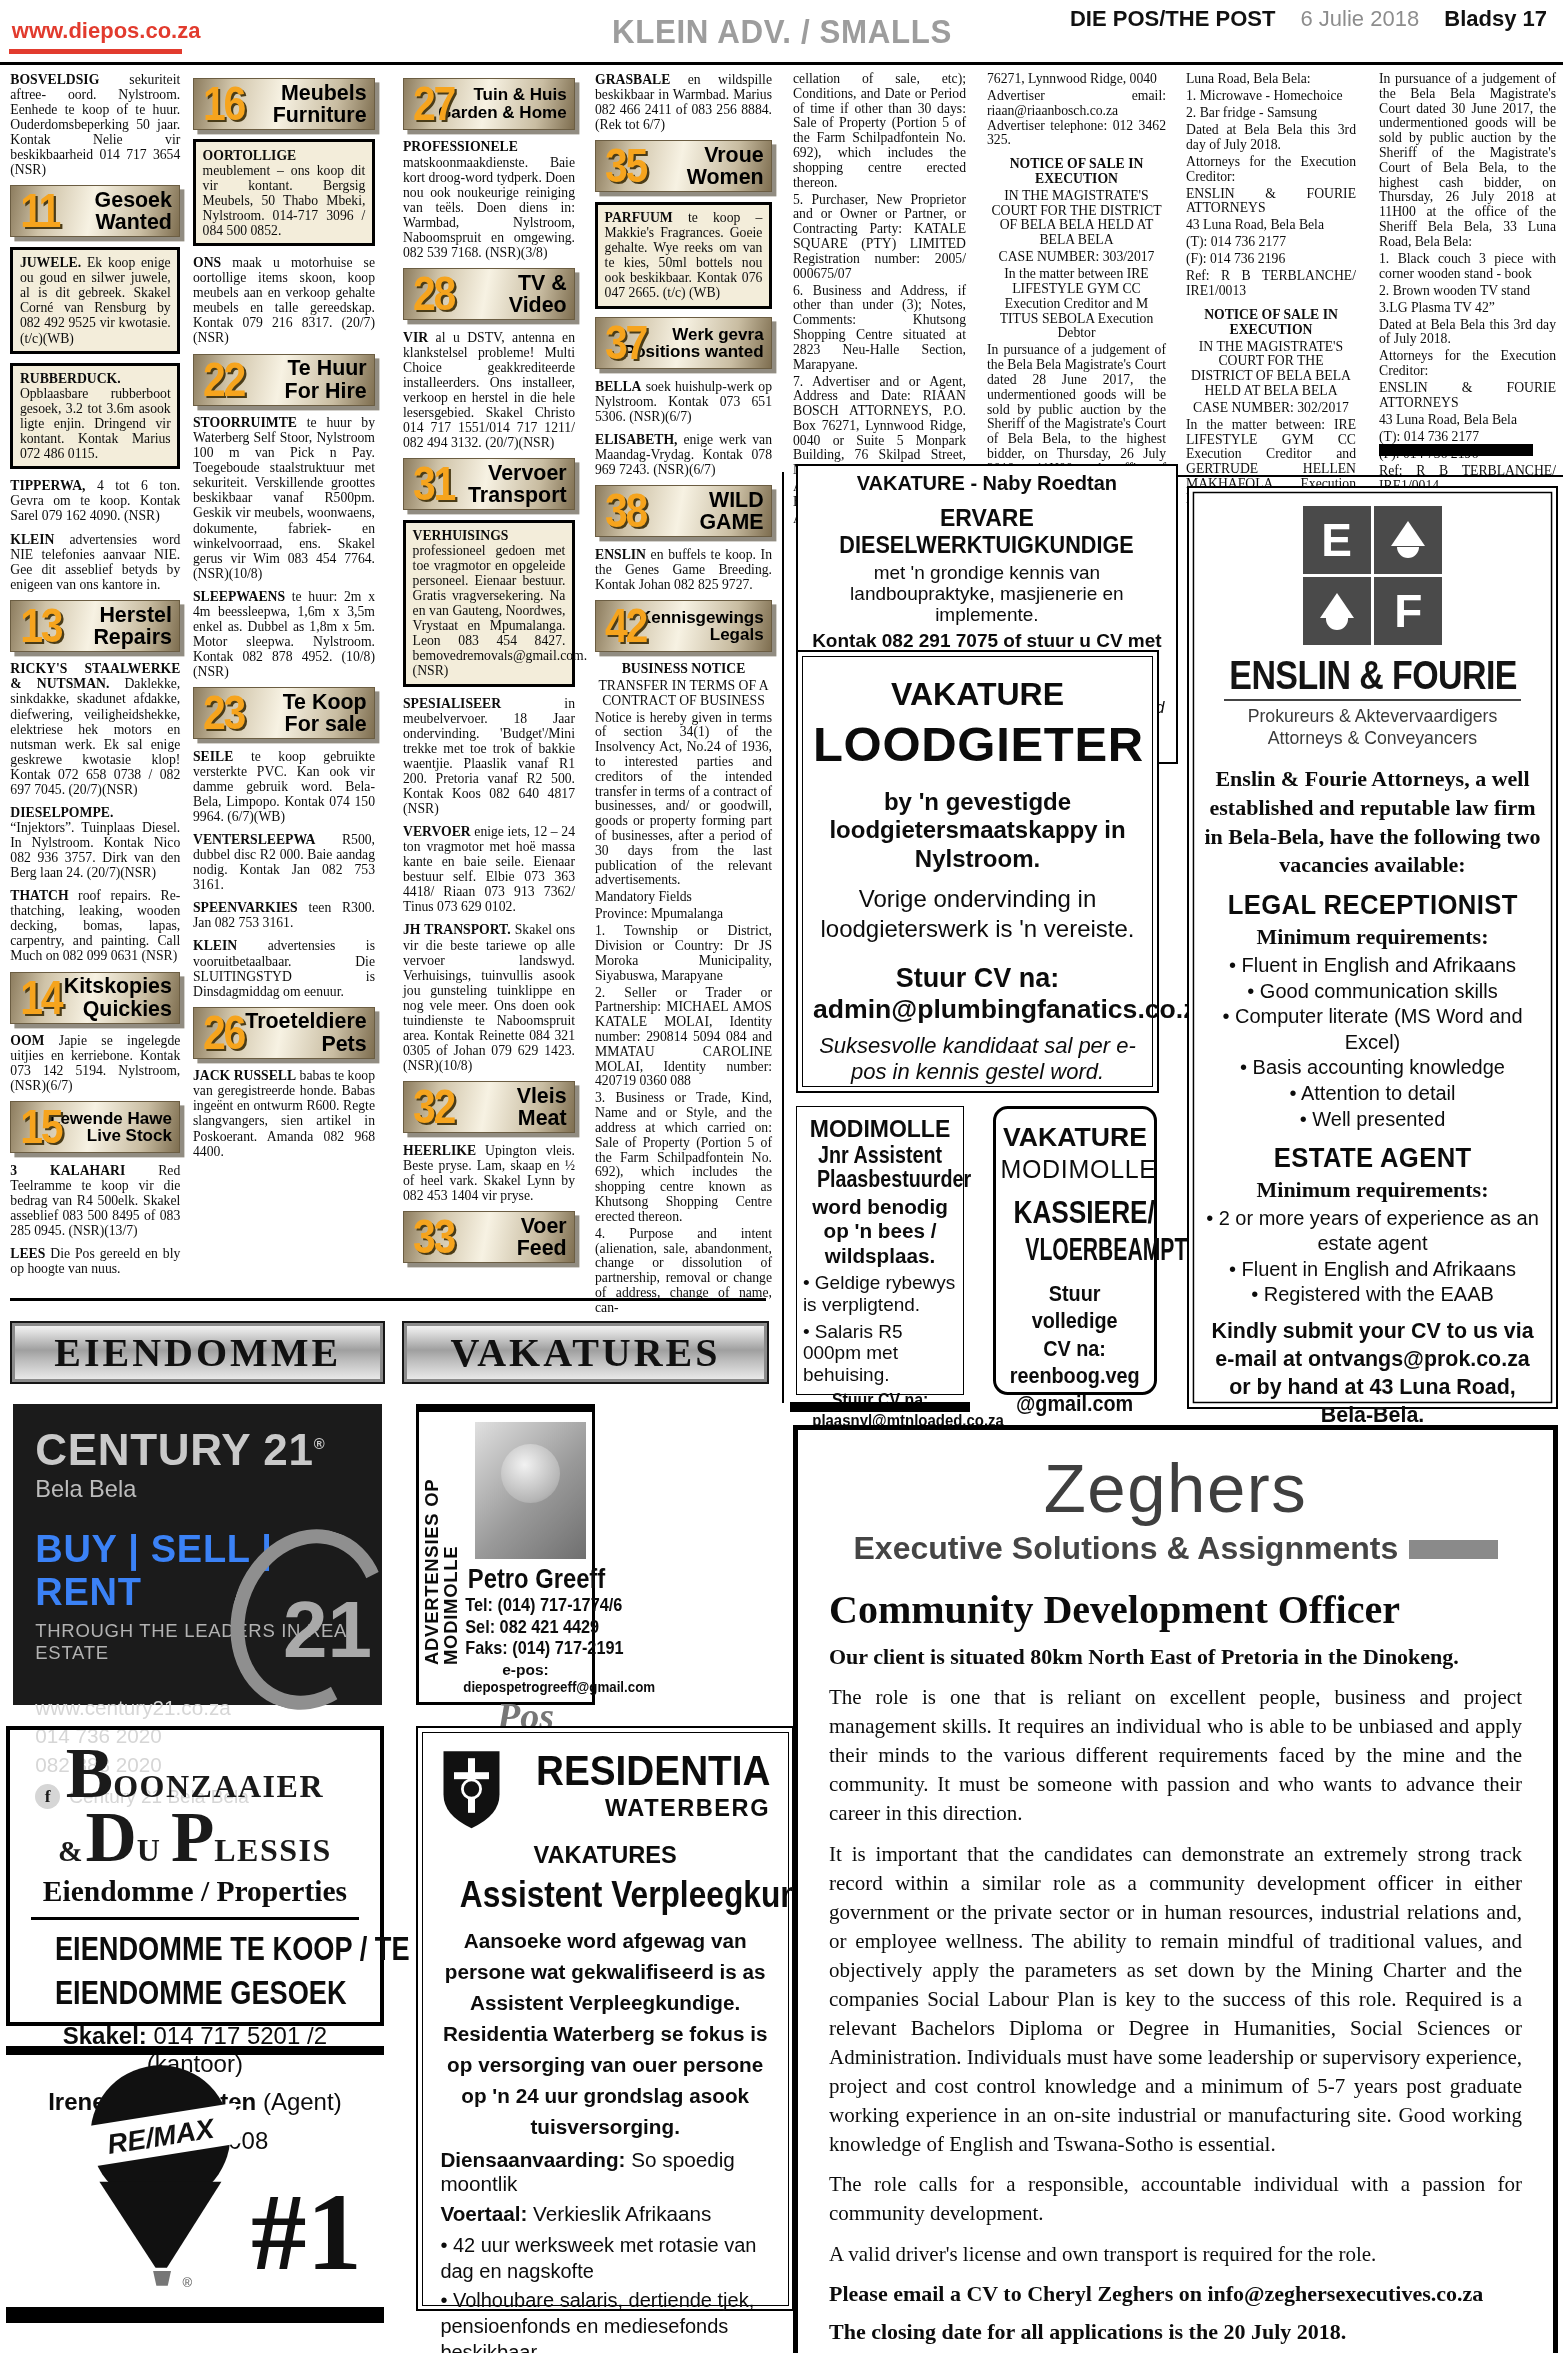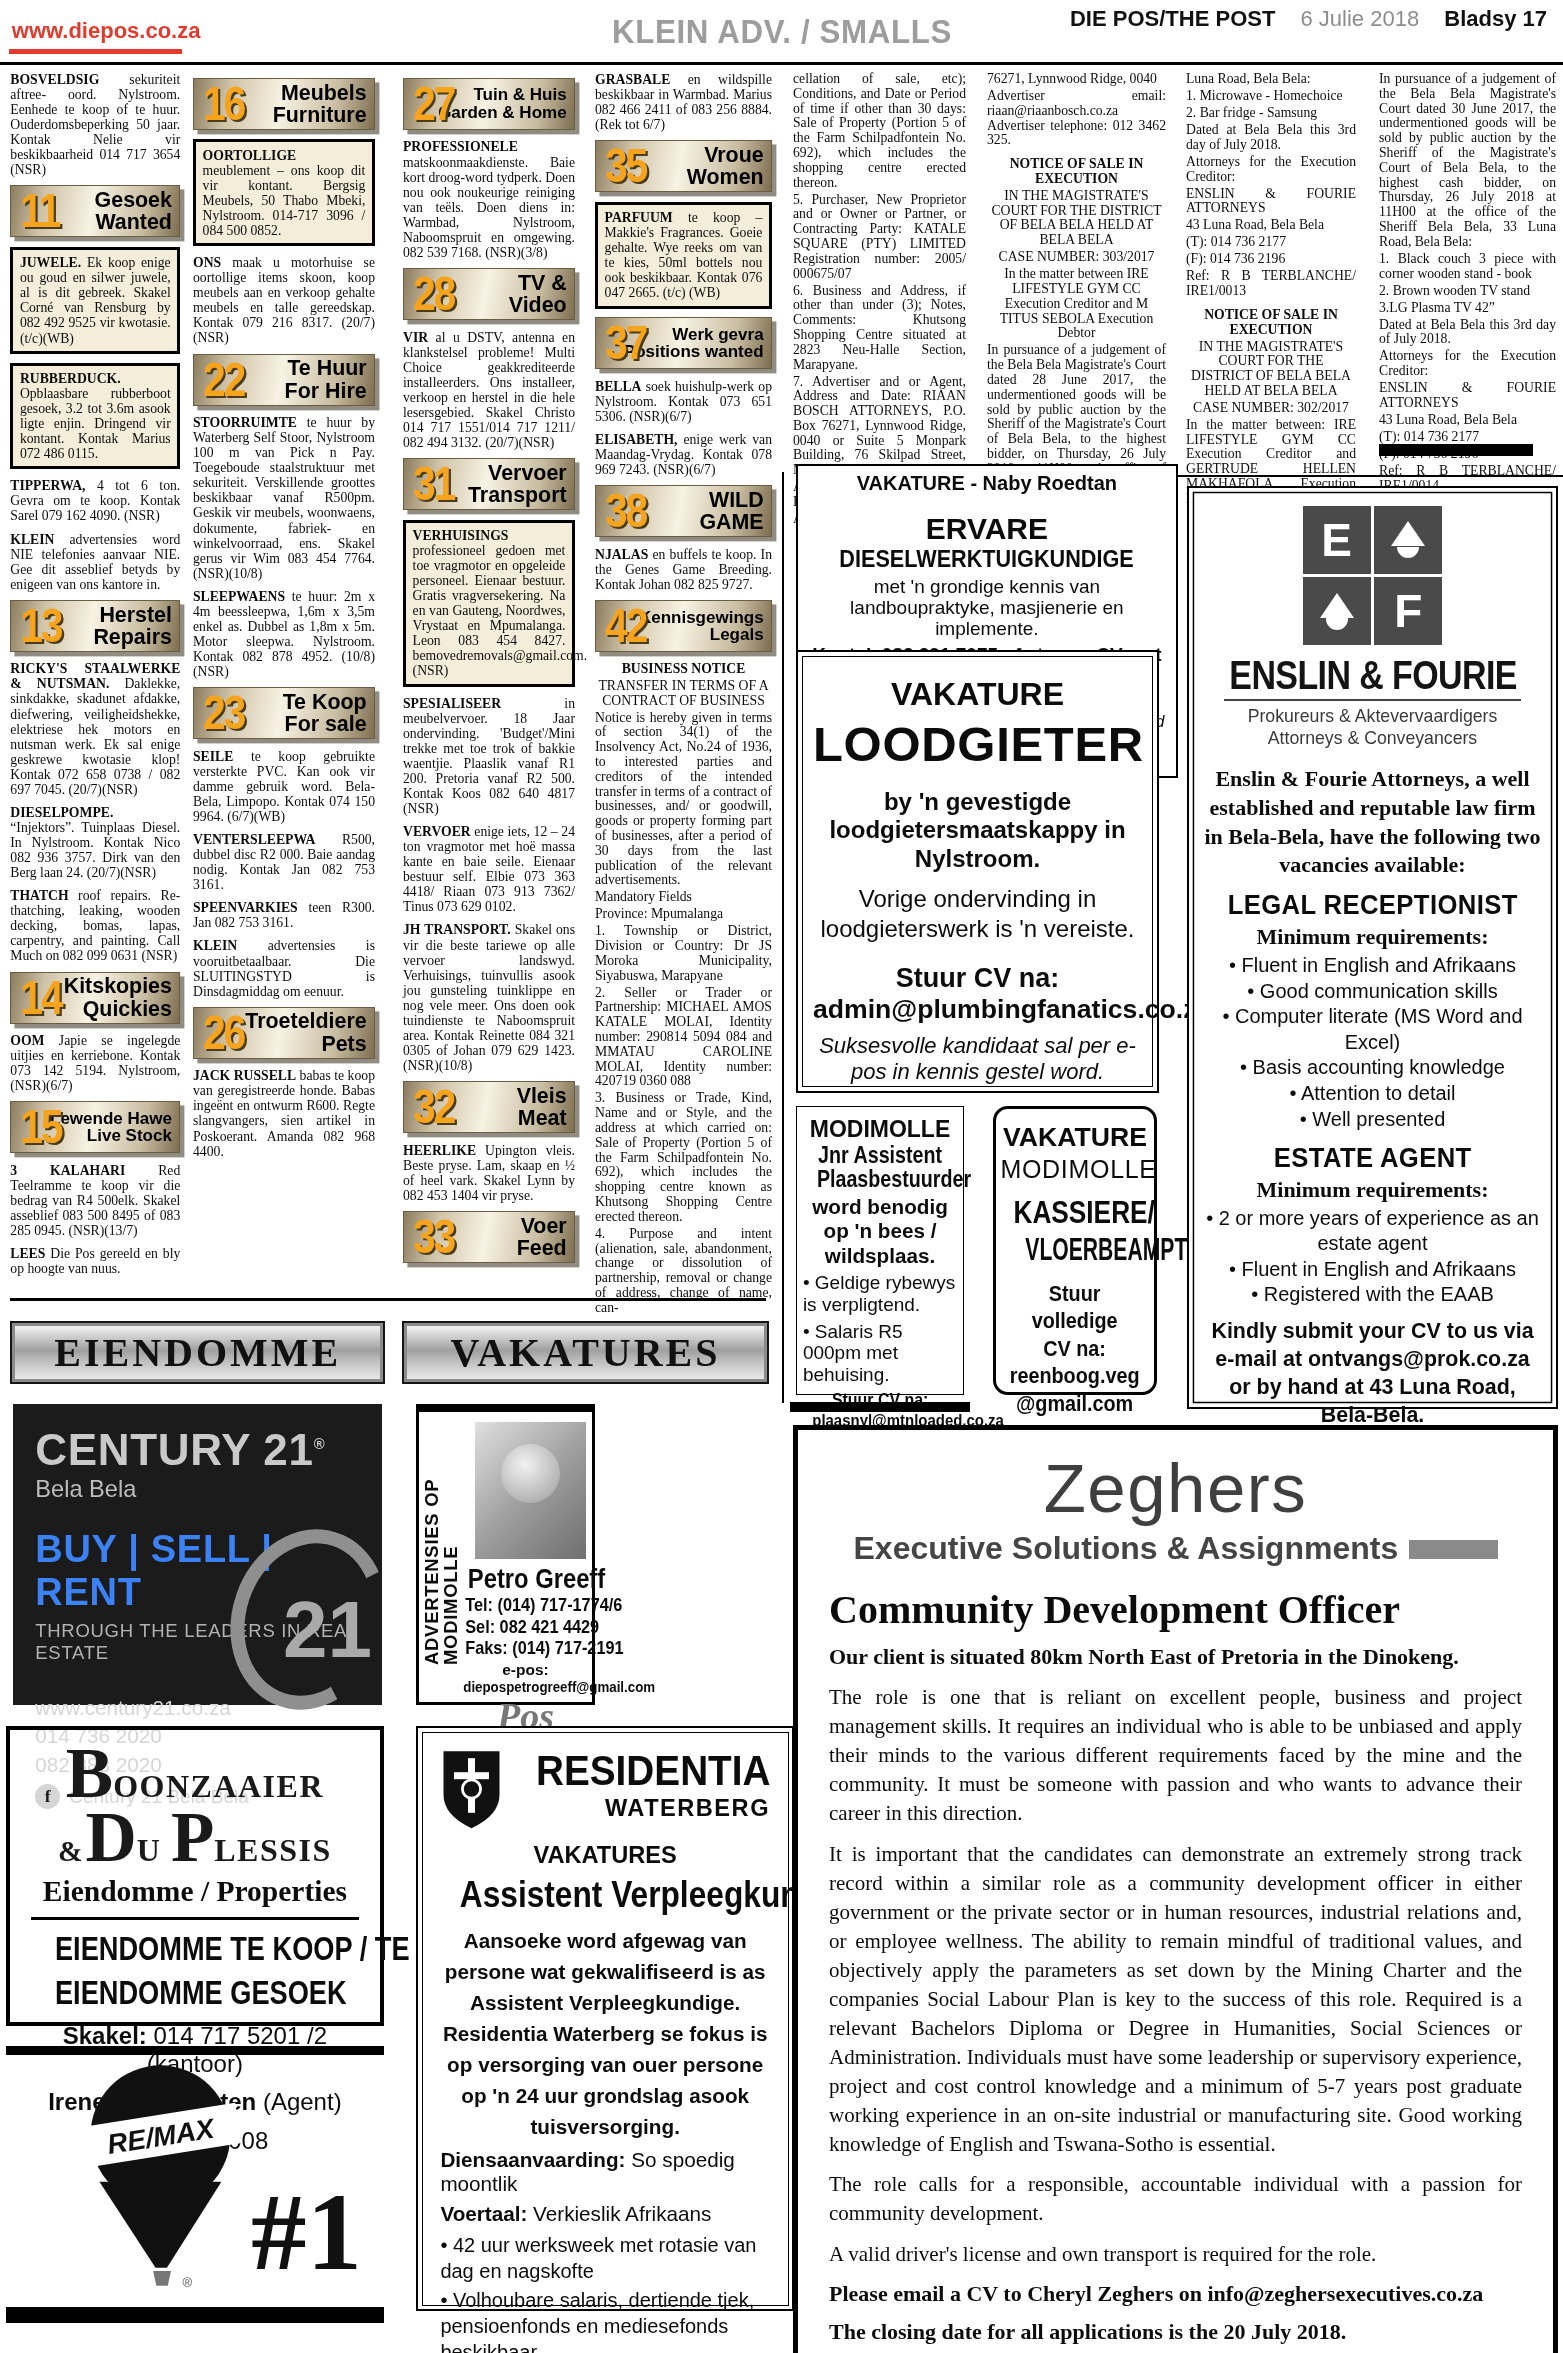--- a/index.html
+++ b/index.html
@@ -35,21 +35,21 @@
     font:bold 21.4px/1.04 "Liberation Sans",sans-serif;color:#000;}
   .sec-head.small .sec-label{font-size:17px;}
   
   .vline{position:absolute;left:782px;top:472px;width:2.2px;height:931px;background:#000;}
   .hline-right{position:absolute;left:1165px;top:475px;width:399px;height:1.5px;background:#000;}
   .col8bar{position:absolute;left:1379px;top:444px;width:154px;height:11.8px;background:#000;}
   .vbox{position:absolute;background:#fff;border:2.2px solid #000;text-align:center;
         font-family:"Liberation Sans",sans-serif;}
   #vak1{left:796px;top:464px;width:363px;padding:5.9px 7.4px 7.4px;}
   #vak1 .t1{font-weight:bold;font-size:20px;}
-  #vak1 .t2{font-weight:bold;font-size:30px;margin-top:17px;}
+  #vak1 .t2{font-weight:bold;font-size:23px;margin-top:10px;}
   #vak1 .t3{font-weight:bold;font-size:23px;transform:scaleX(.94);white-space:nowrap;}
   #vak1 .bd{font-size:19px;line-height:1.12;margin-top:3px;}
   #vak1 .ct{font-weight:bold;font-size:19px;line-height:1.12;margin-top:4.4px;}
   #vak1 .em{font-weight:bold;font-size:19px;}
   #vak1 .nt{font-style:italic;font-size:16px;line-height:1.15;margin-top:4.4px;}
   .dblbox{position:absolute;border:2.2px solid #000;padding:3.7px;background:#fff;}
   .dblin{border:1.5px solid #000;height:100%;box-sizing:border-box;text-align:center;
          font-family:"Liberation Sans",sans-serif;padding:19px 10.3px;}
   #vak2{left:796px;top:650px;width:363px;height:443px;box-sizing:border-box;}
   #vak2 .t1{font-weight:bold;font-size:32px;}
@@ -349,21 +349,21 @@
       </div>
       <p class="ad"><b>BELLA</b> soek huishulp-werk op Nylstroom. Kontak 073 651 5306. (NSR)(6/7)</p>
       <p class="ad"><b>ELISABETH,</b> enige werk van Maandag-Vrydag. Kontak 078 969 7243. (NSR)(6/7)</p>
       <div class="sec-head">
         <span class="sec-num">38</span>
         <div class="sec-label">
           <div>WILD</div>
           <div>GAME</div>
         </div>
       </div>
-      <p class="ad"><b>NJALAS</b> en buffels te koop. In the Genes Game Breeding. Kontak Johan 082 825 9727.</p>
+      <p class="ad"><b>ENSLIN</b> en buffels te koop. In the Genes Game Breeding. Kontak Johan 082 825 9727.</p>
       <div class="sec-head small">
         <span class="sec-num">42</span>
         <div class="sec-label">
           <div>Kennisgewings</div>
           <div>Legals</div>
         </div>
       </div>
       <p class="legal centerbold">BUSINESS NOTICE</p>
       <p class="legal center">TRANSFER IN TERMS OF A CONTRACT OF BUSINESS</p>
       <p class="legal">Notice is hereby given in terms of section 34(1) of the Insolvency Act, No.24 of 1936, to interested parties and creditors of the intended transfer in terms of a contract of businesses, and/ or goodwill, goods or property forming part of businesses, after a period of 30 days from the last publication of the relevant advertisements.</p>

